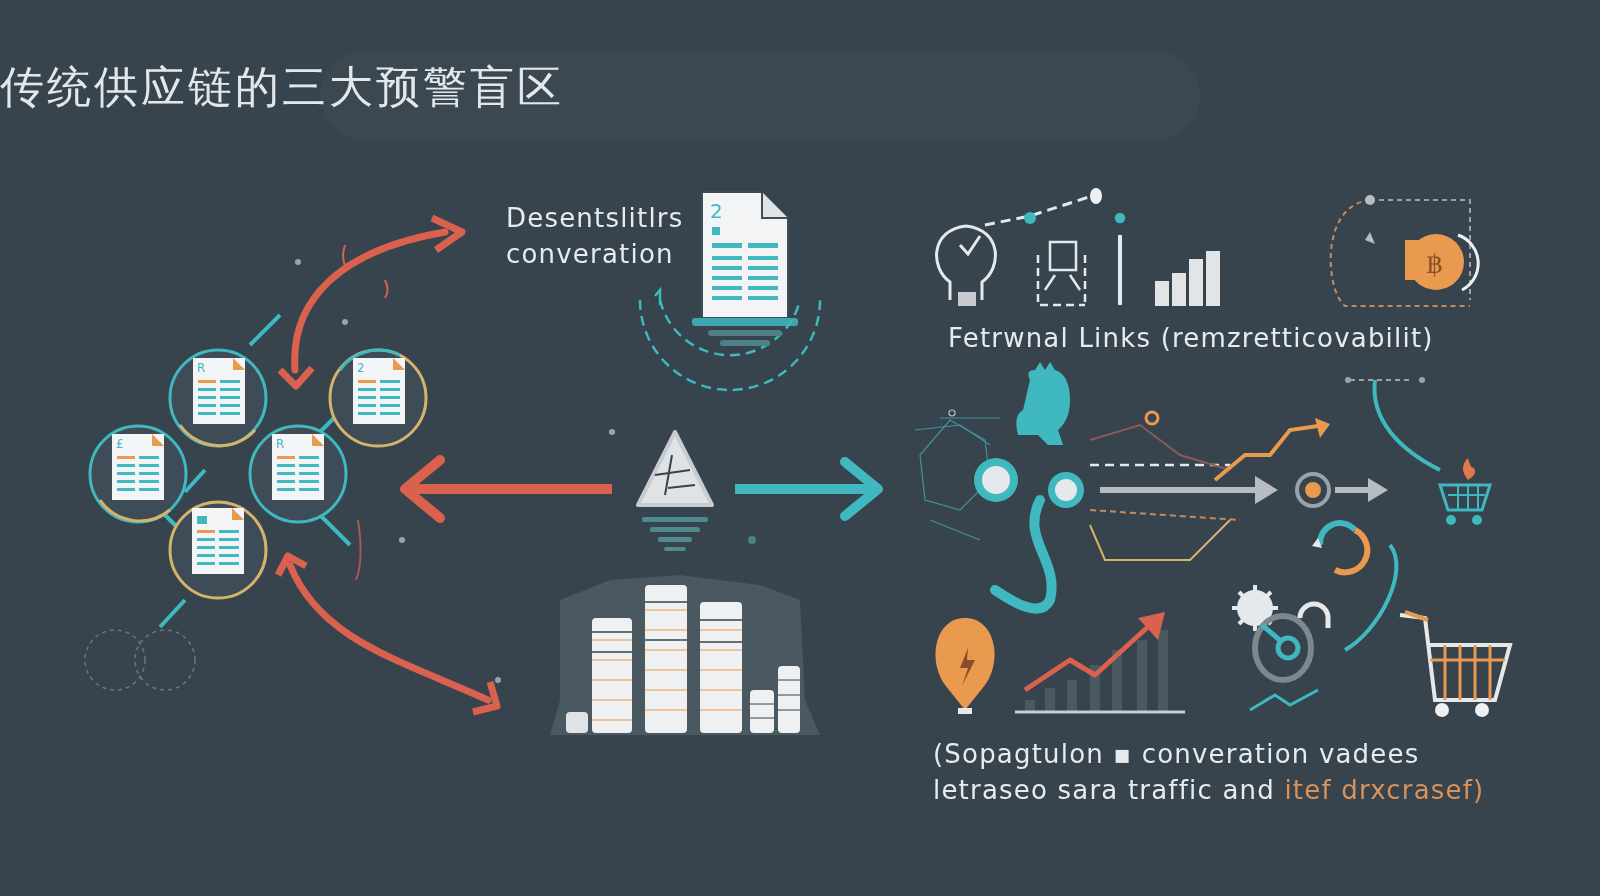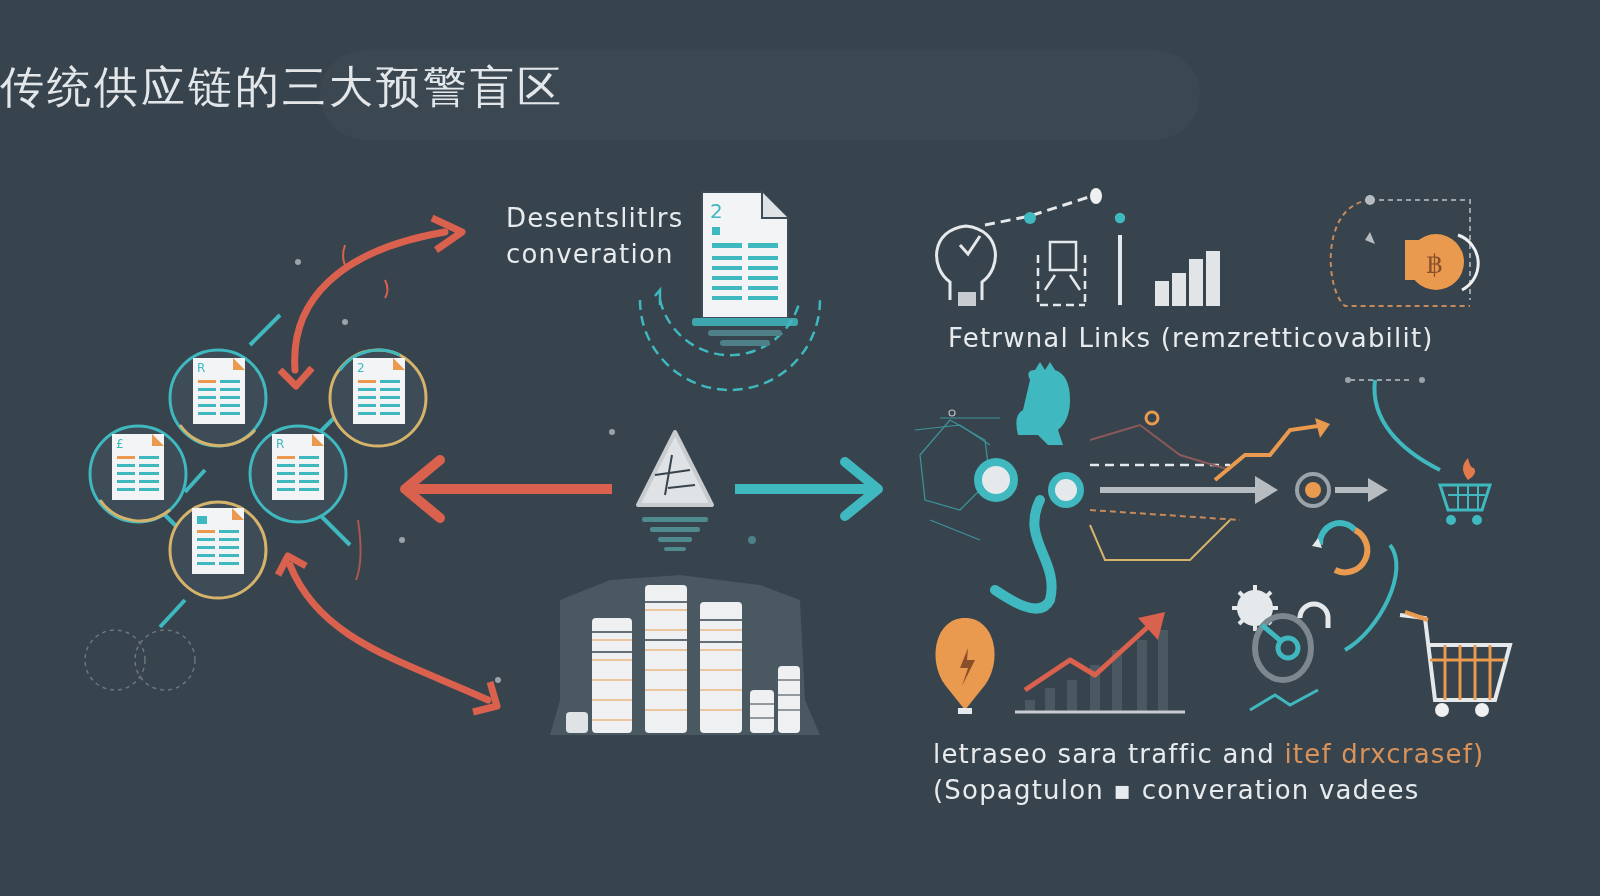--- a/index.html
+++ b/index.html
@@ -398,15 +398,15 @@
   <div>Desentslitlrs</div>
   <div>converation</div>
 </div>
 
 <div class="label" style="left:904px; top:320px;margin-left:44px;">Fetrwnal Links (remzretticovabilit)</div>
 
 <div class="label" style="left:548px; top:748px;">
 </div>
 
 <div class="label" style="left:933px; top:736px;">
+  <div>(Sopagtulon ▪ converation vadees</div>
   <div><span>letraseo sara traffic and </span><span class="accent">itef drxcrasef)</span></div>
-  <div>(Sopagtulon ▪ converation vadees</div>
 </div>
 
 </body></html>

